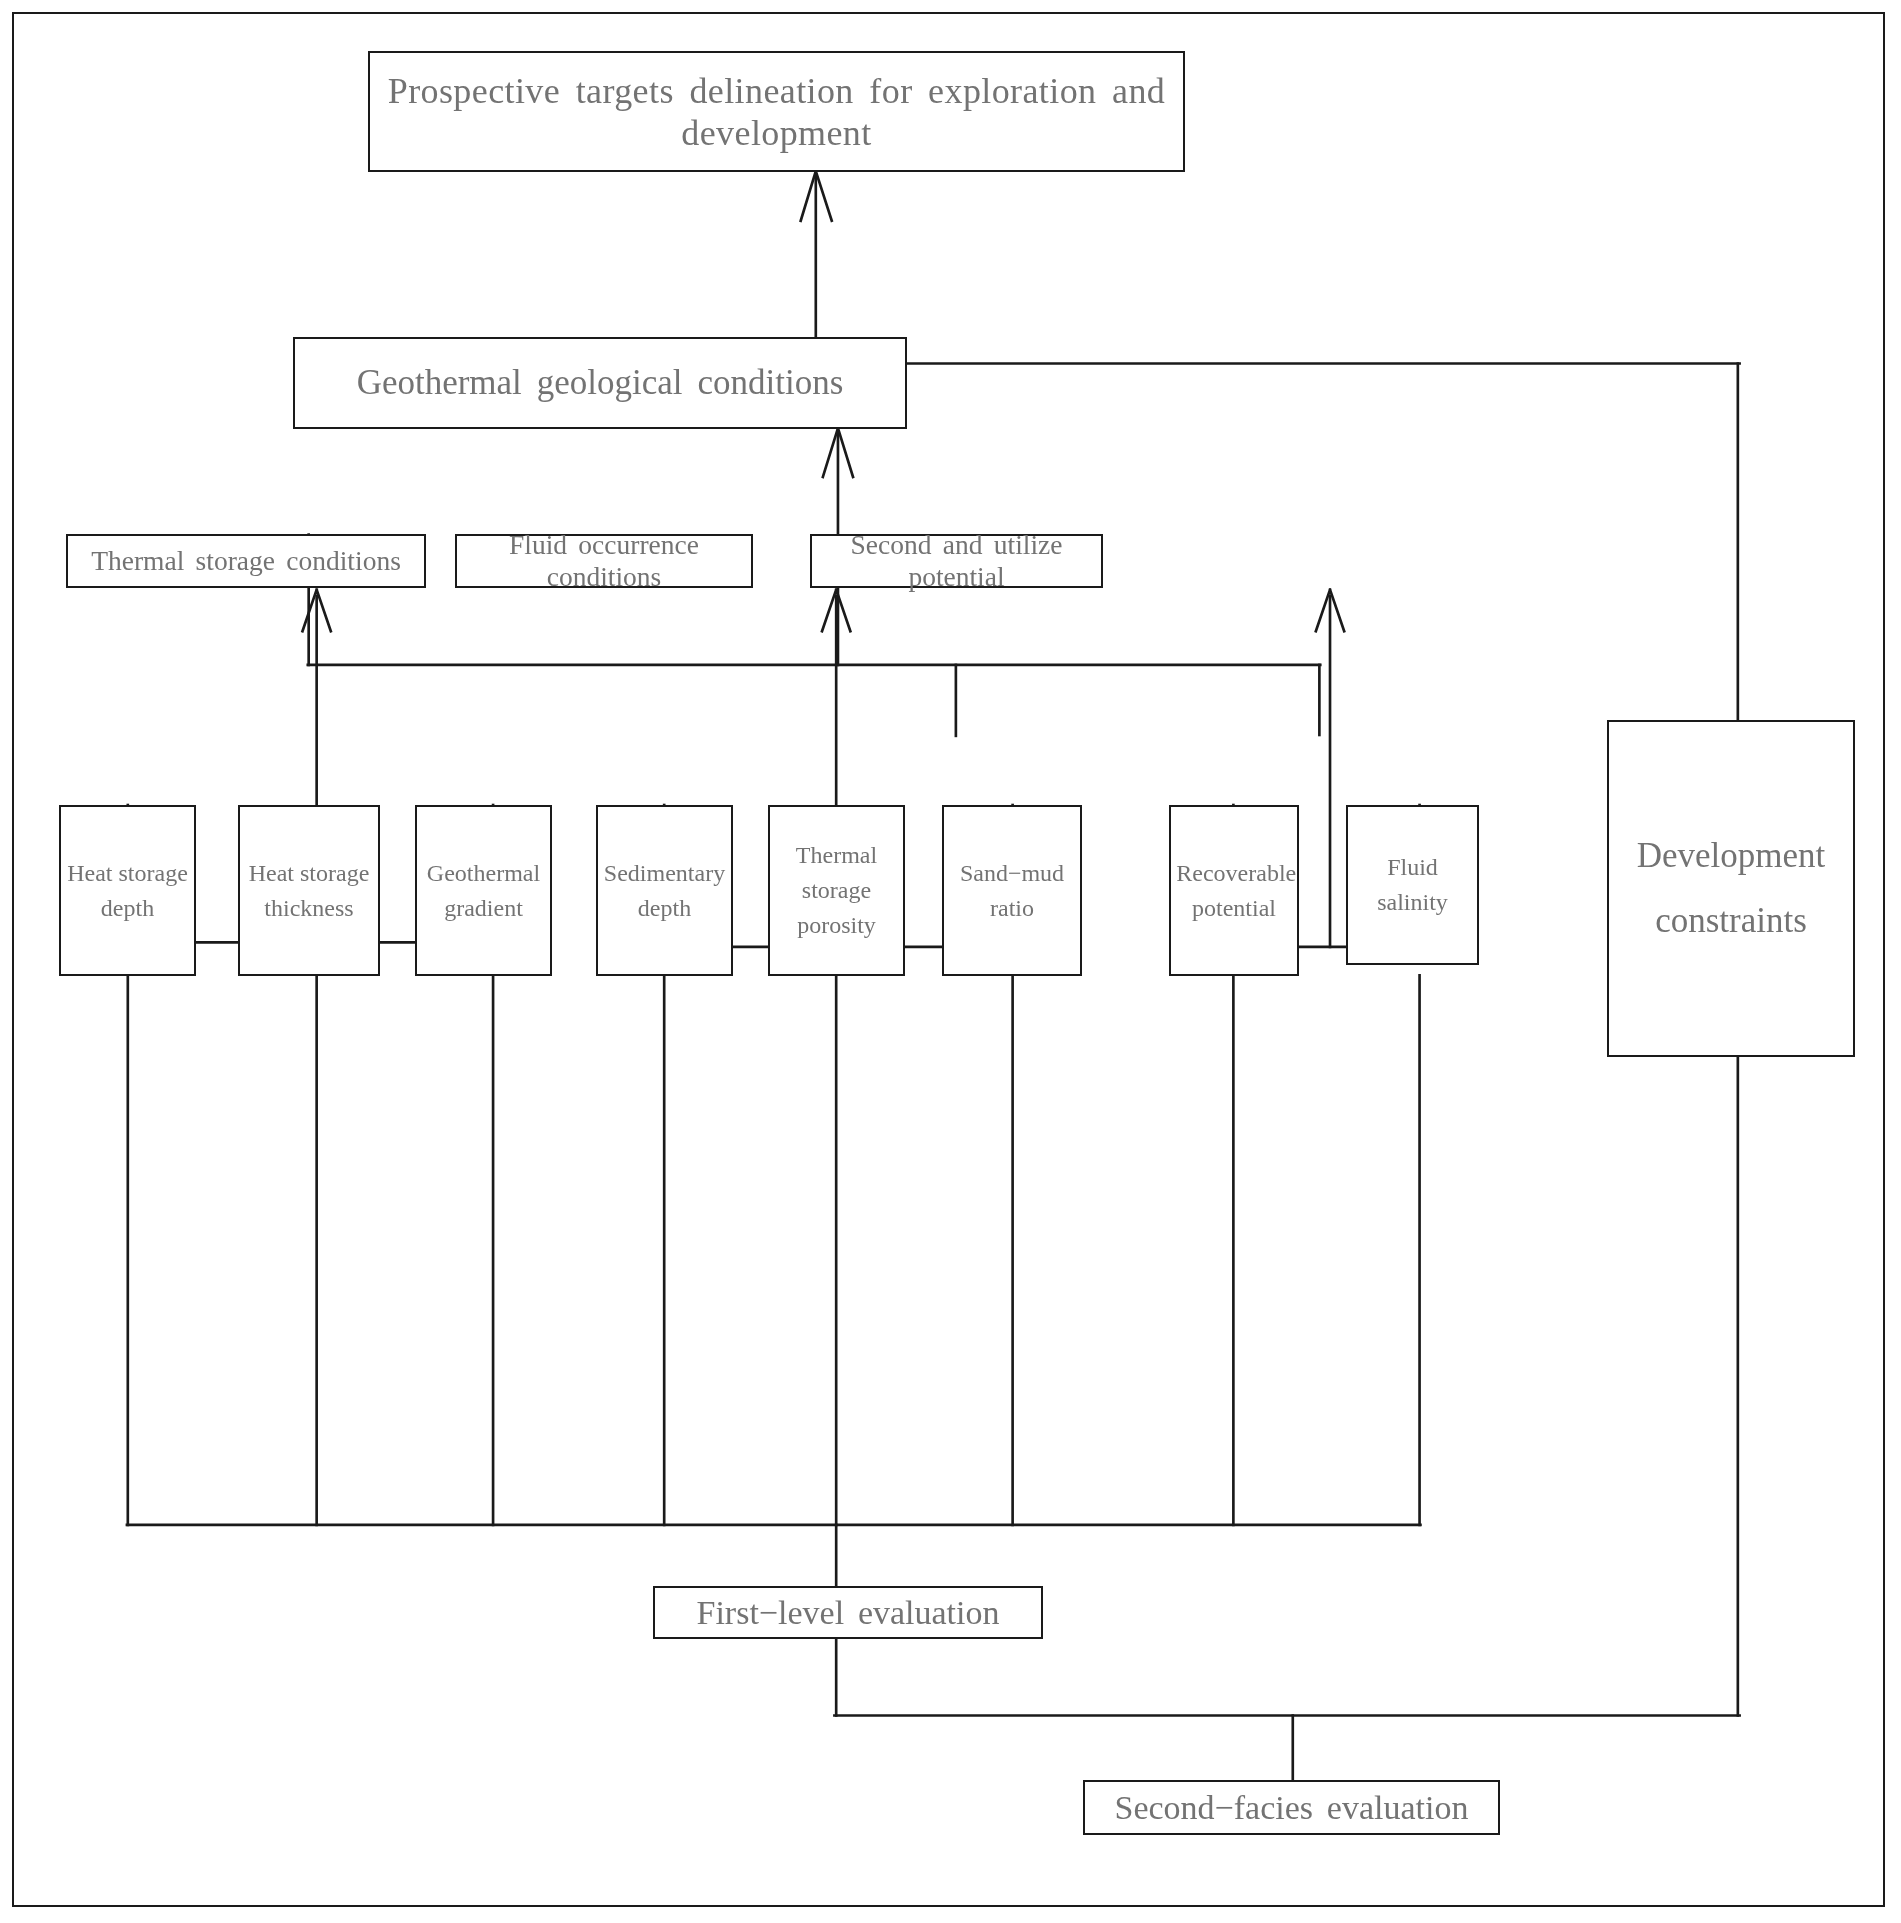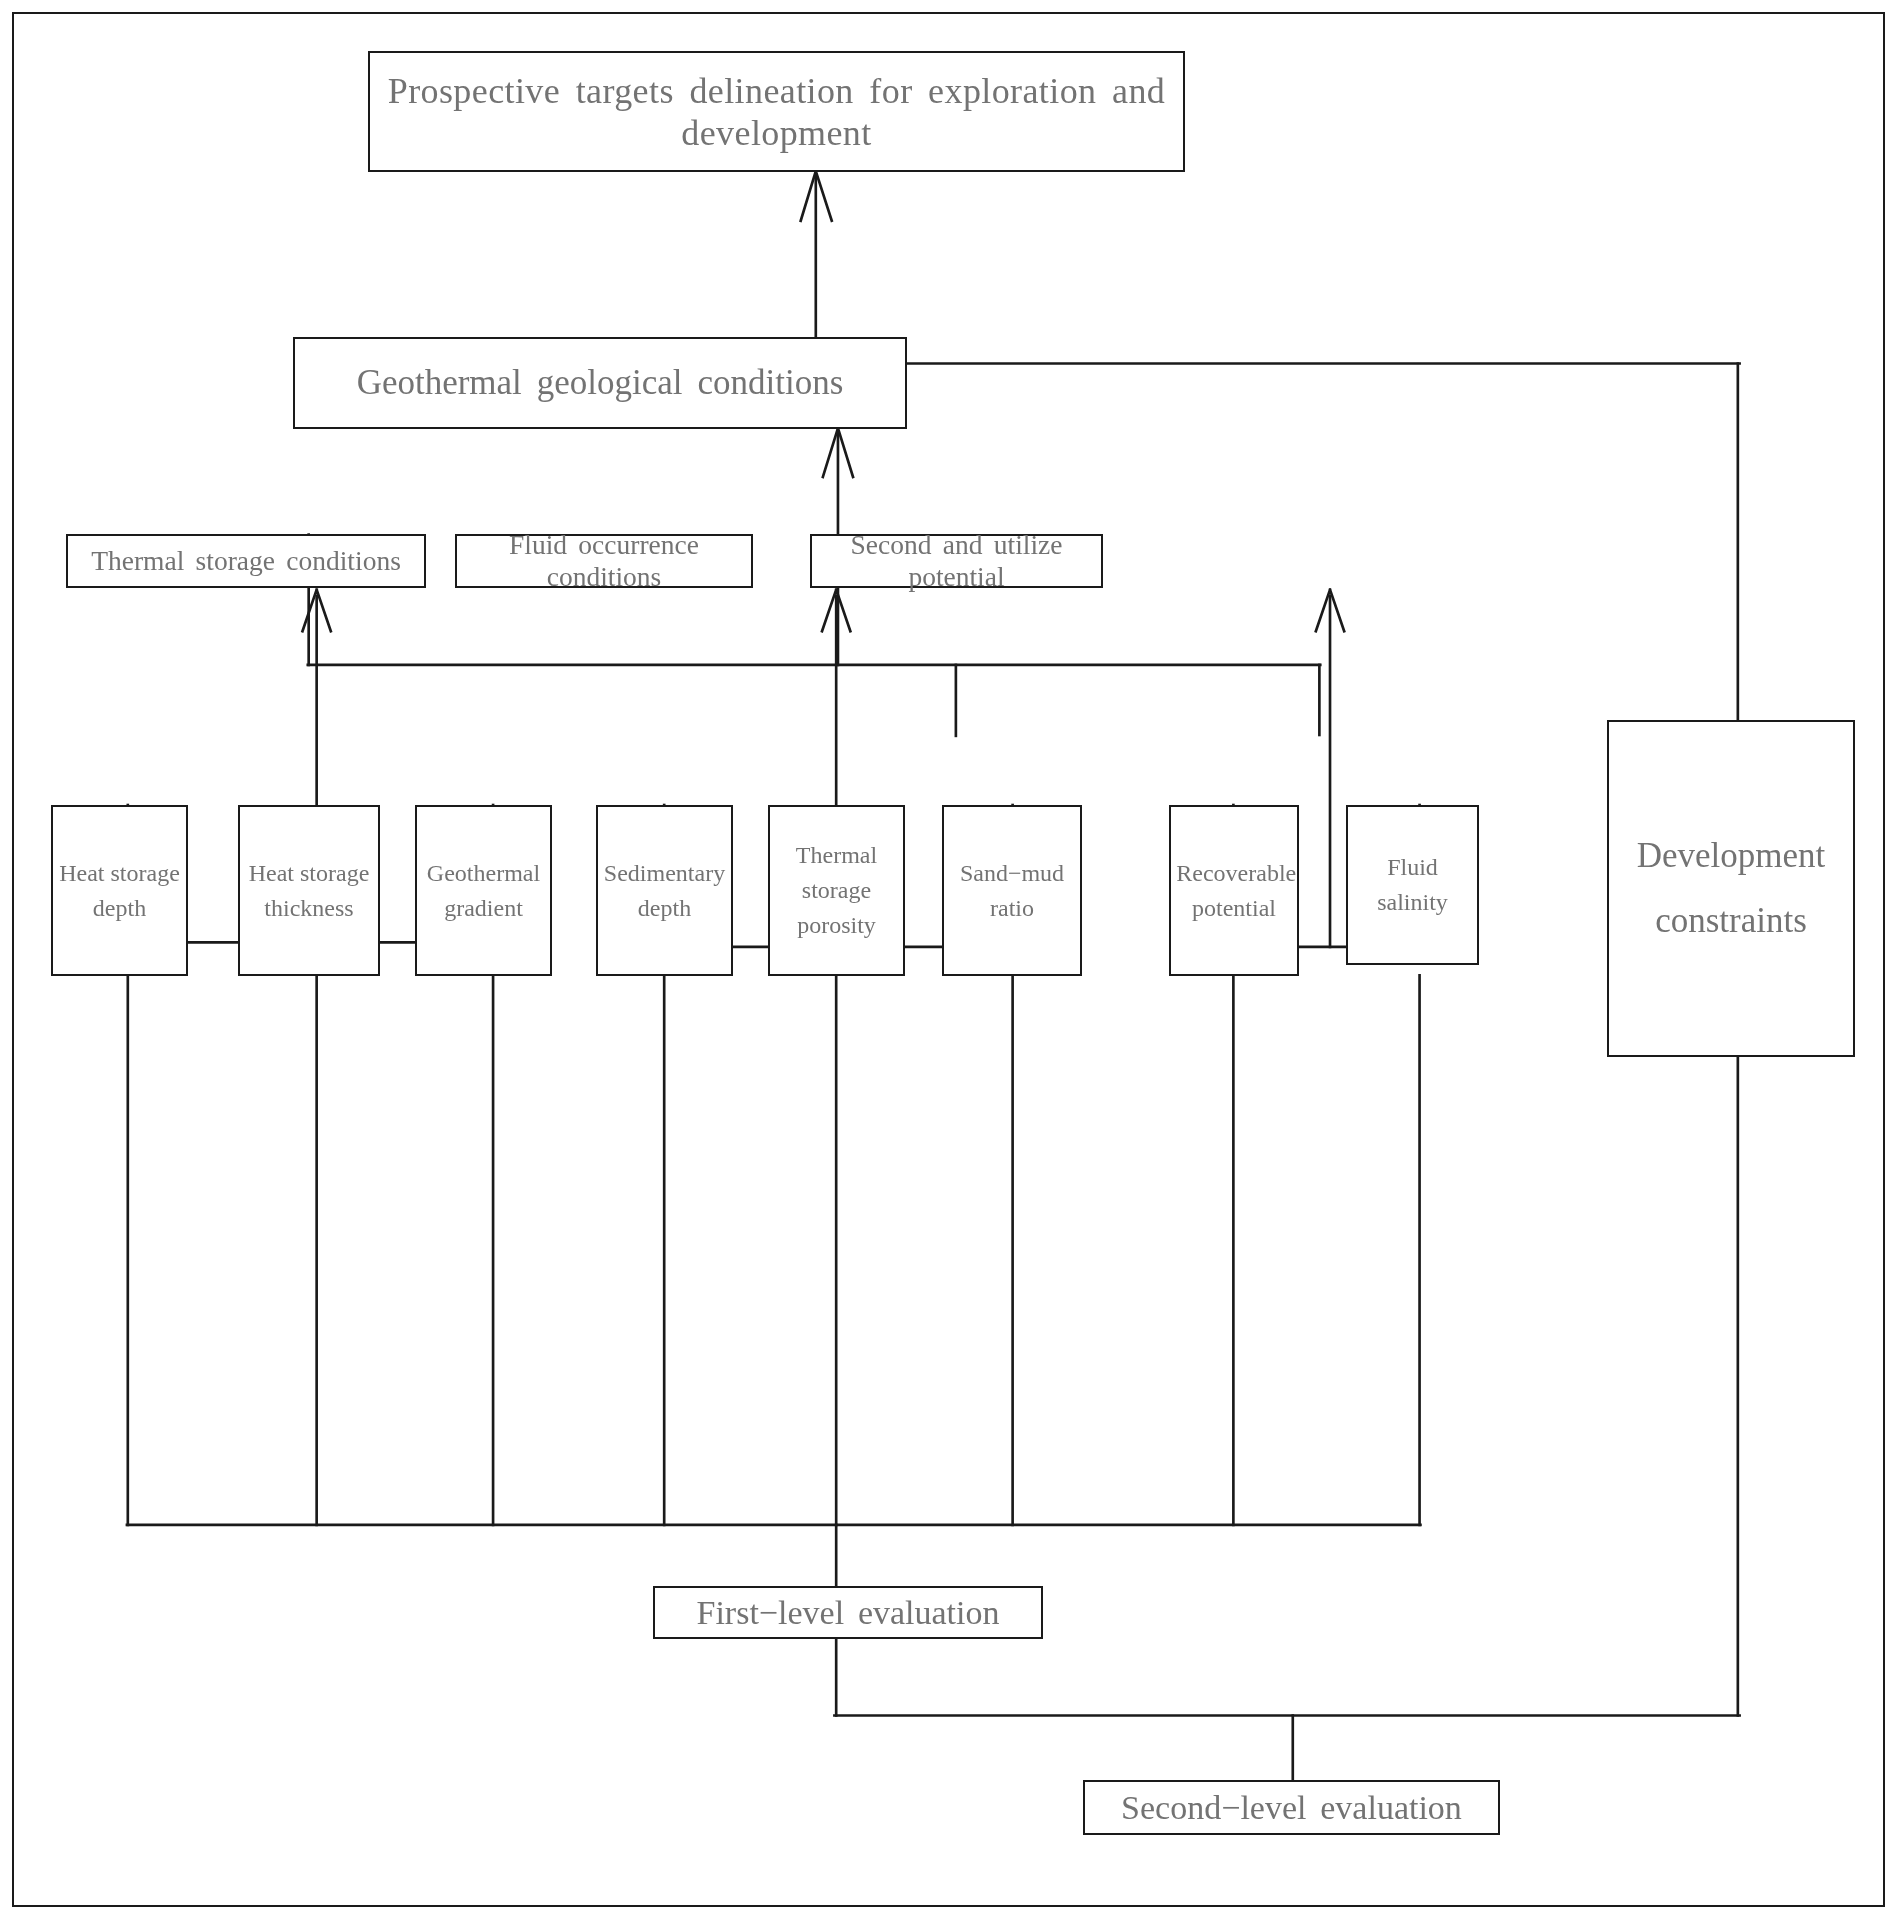--- a/index.html
+++ b/index.html
@@ -94,21 +94,21 @@
   <div class="node t-l3" style="left:66px;top:534px;width:360px;height:54px;justify-content:flex-end;">
     <span>Thermal storage conditions</span>
   </div>
   <div class="node t-l3" style="left:455px;top:534px;width:298px;height:54px;">
     <span>Fluid occurrence conditions</span>
   </div>
   <div class="node t-l3" style="left:810px;top:534px;width:293px;height:54px;">
     <span>Second and utilize potential</span>
   </div>
 
-  <div class="node t-leaf" style="left:51px;top:805px;width:137px;height:171px;">
+  <div class="node t-leaf" style="left:59px;top:805px;width:137px;height:171px;">
     <span>Heat storage depth</span>
   </div>
   <div class="node t-leaf" style="left:238px;top:805px;width:142px;height:171px;">
     <span>Heat storage thickness</span>
   </div>
   <div class="node t-leaf" style="left:415px;top:805px;width:137px;height:171px;">
     <span>Geothermal gradient</span>
   </div>
   <div class="node t-leaf" style="left:596px;top:805px;width:137px;height:171px;">
     <span>Sedimentary depth</span>
@@ -128,17 +128,17 @@
 
   <div class="node t-eval" style="left:653px;top:1586px;width:390px;height:53px;">
     <span>First−level evaluation</span>
   </div>
 
   <div class="node t-dev" style="left:1607px;top:720px;width:248px;height:337px;">
     <span>Development constraints</span>
   </div>
 
   <div class="node t-eval" style="left:1083px;top:1780px;width:417px;height:55px;">
-    <span>Second−level evaluation</span>
+    <span>Second−facies evaluation</span>
   </div>
 
 </div>
 
 
 </body></html>

